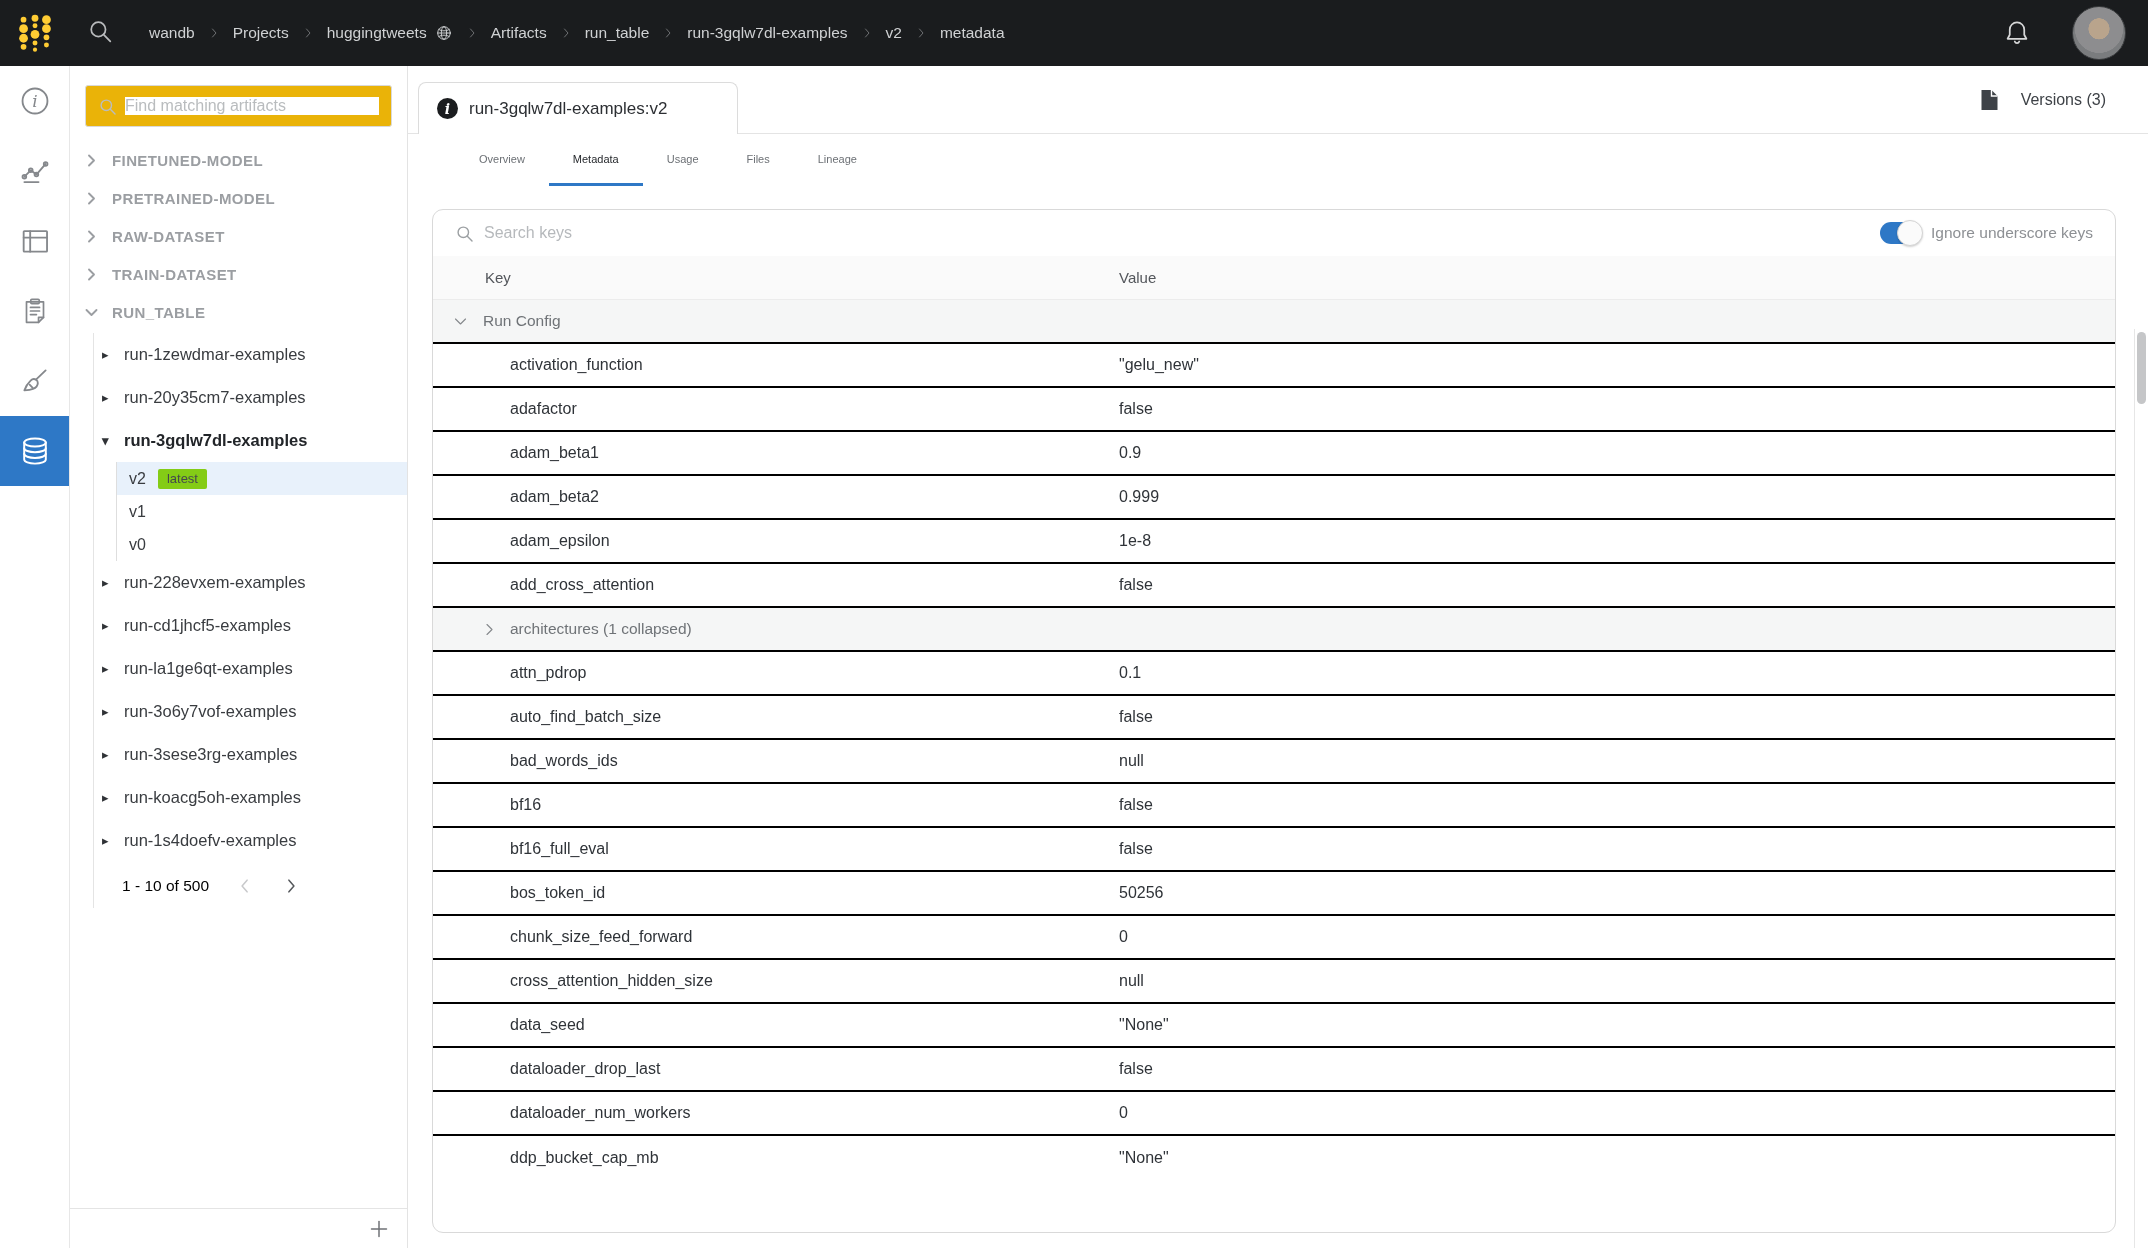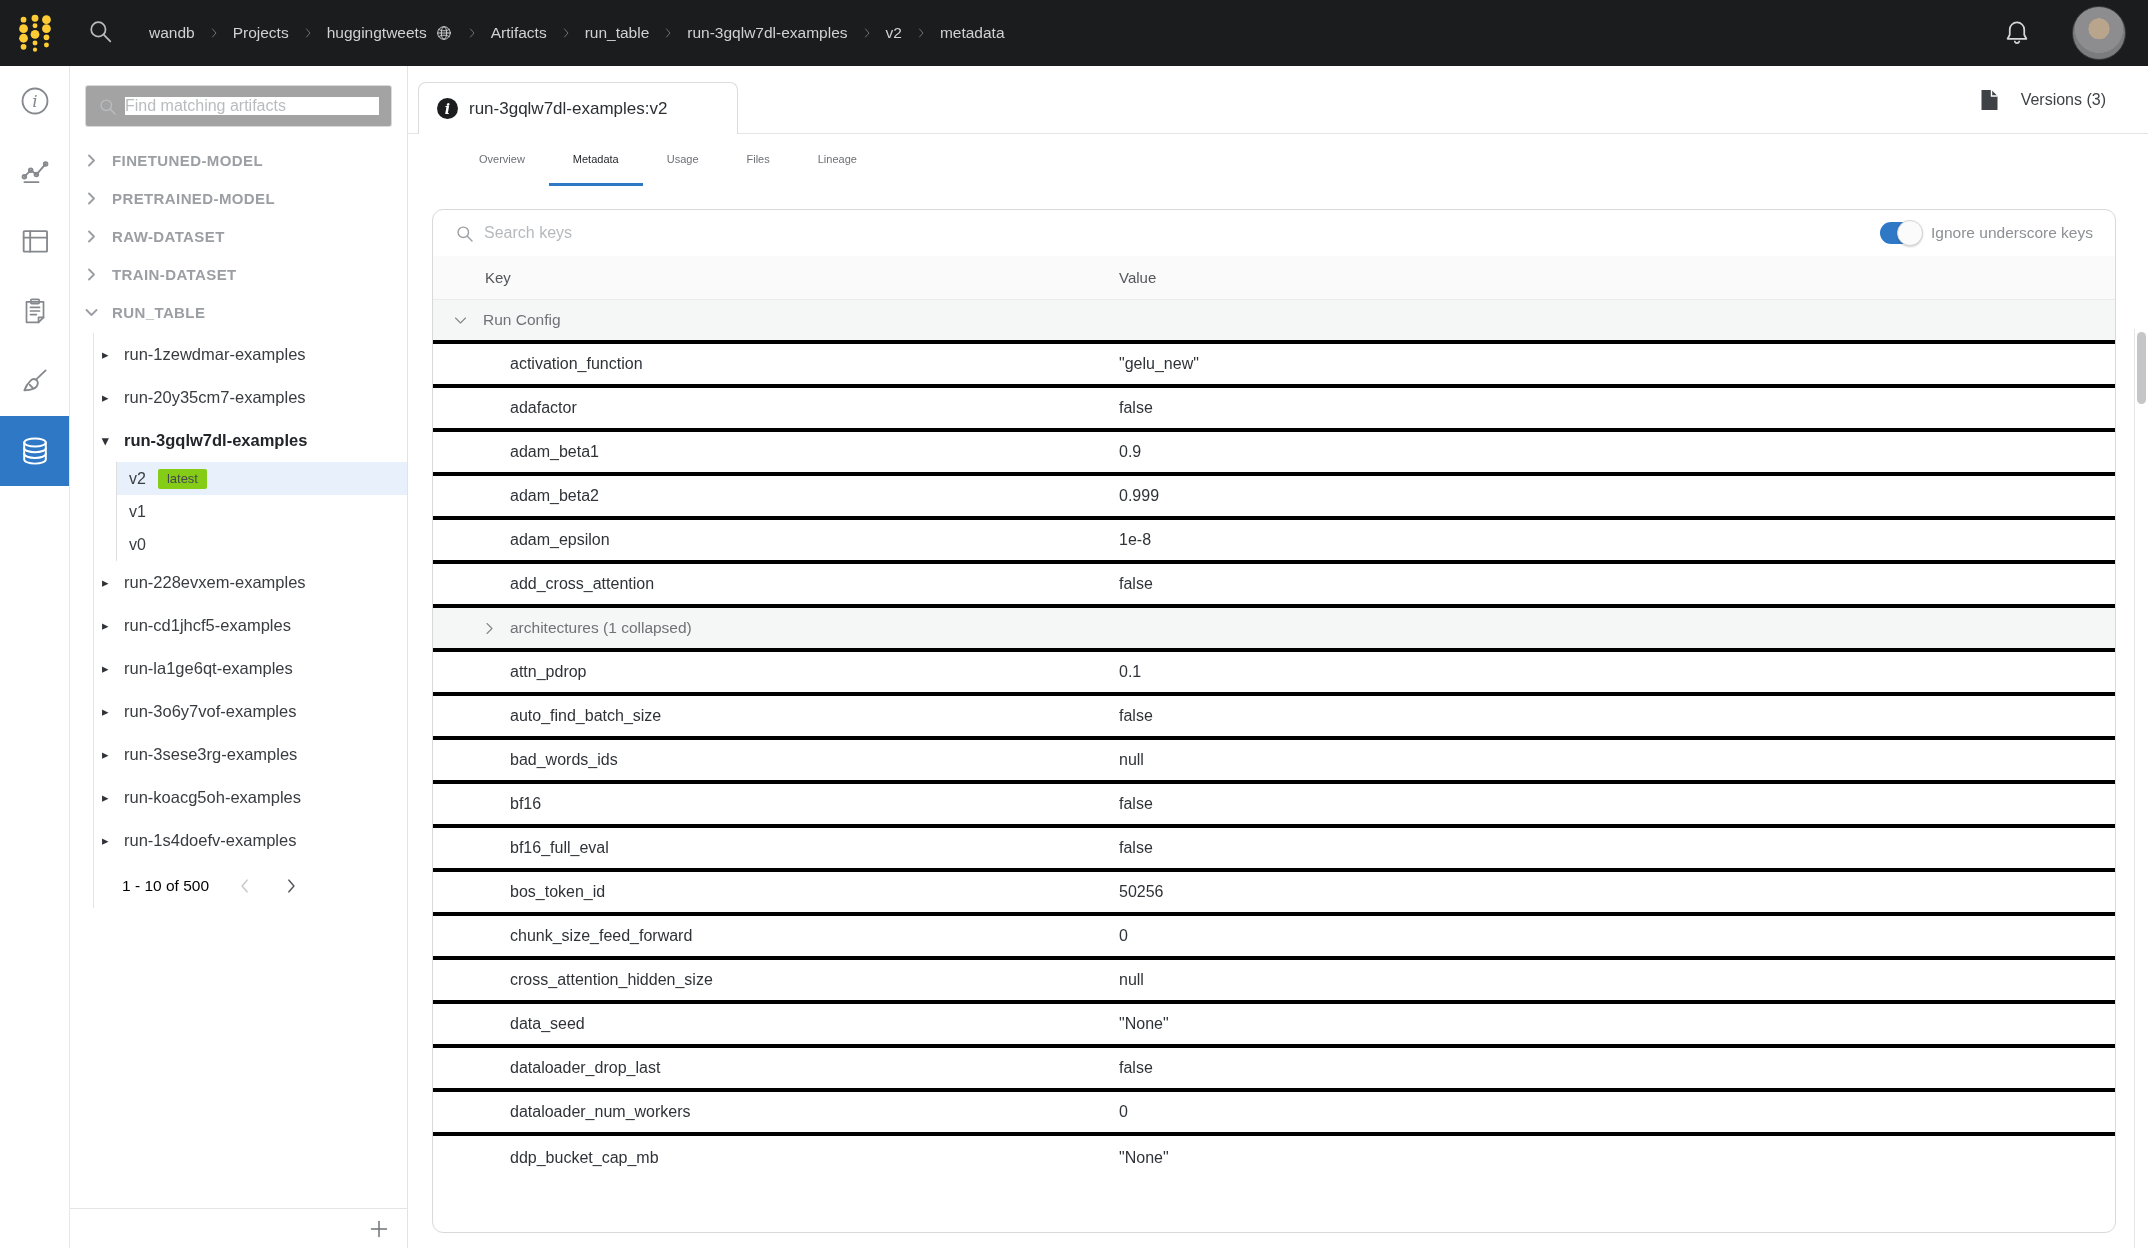--- a/index.html
+++ b/index.html
@@ -25,21 +25,21 @@
   .frame { display:flex; height:1182px; }
 
   
   .rail { width:70px; background:#fff; border-right:1px solid #e7e7e7; display:flex; flex-direction:column; }
   .rail-item { height:70px; display:flex; align-items:center; justify-content:center; color:#85888c; cursor:pointer; }
   .rail-item.active { background:var(--accent); color:#fff; }
 
   
   .sidebar { width:338px; border-right:1px solid #e3e3e3; position:relative; display:flex; flex-direction:column; }
   .sb-search { margin:19px 15px 0 15px; height:42px; border:1px solid #d9d9d9; border-radius:3px;
-               display:flex; align-items:center; padding:0 12px; color:#b9bcbe; background:#a3a3a3; }
+               display:flex; align-items:center; padding:0 12px; color:#b9bcbe; background:#eab308; }
   .sb-search input { border:none; outline:none; flex:1; margin-left:8px; font-size:16px;
                      font-family:"Liberation Sans",sans-serif; color:#3b3e42; }
   .sb-search input::placeholder { color:#b9bcbe; }
   .tree { margin-top:14px; }
   .cat-row { height:38px; display:flex; align-items:center; padding-left:14px; cursor:pointer;
              color:#9b9ea2; font-weight:bold; font-size:15px; letter-spacing:.4px; }
   .cat-row .chev { margin-right:13px; color:#9b9ea2; display:flex; }
   .runs { margin:2px 0 0 23px; border-left:1px solid #e4e4e4; }
   .run-row { height:43px; display:flex; align-items:center; padding-left:8px; cursor:pointer;
              color:#393c40; font-size:16.5px; }
@@ -83,21 +83,21 @@
   .toggle-wrap { display:flex; align-items:center; gap:11px; }
   .toggle { width:40px; height:22px; border-radius:11px; background:var(--accent); position:relative; cursor:pointer; }
   .toggle .knob { position:absolute; right:-3px; top:-2px; width:26px; height:26px; border-radius:50%;
                   background:#fbfbfb; border:1px solid #d4d4d4; box-shadow:0 1px 2px rgba(0,0,0,.18); }
   .toggle-label { font-size:15.5px; color:#8d9094; }
 
   .thead { height:44px; background:#fafafa; border-bottom:1px solid #ececec; position:relative;
            display:flex; align-items:center; font-size:15px; color:#53565b; }
   .thead .col-key { padding-left:52px; }
   .thead .col-value { position:absolute; left:686px; }
-  .trow { height:44px; position:relative; display:flex; align-items:center; border-bottom:4px solid #000000;
+  .trow { height:44px; position:relative; display:flex; align-items:center; border-bottom:2px solid #000000;
           font-size:16px; color:#2f3338; background:#fff; }
   .trow:last-child { border-bottom:none; }
   .trow .key { padding-left:77px; }
   .trow .value { position:absolute; left:686px; }
   .trow.group { background:#f5f6f6; color:#6f7377; font-size:15.5px; }
   .trow.group .chev { position:absolute; color:#85888c; display:flex; }
   .trow.group.lvl0 .chev { left:20px; }
   .trow.group.lvl0 .glabel { padding-left:50px; }
   .trow.group.lvl1 .chev { left:49px; }
   .trow.group.lvl1 .glabel { padding-left:77px; }

